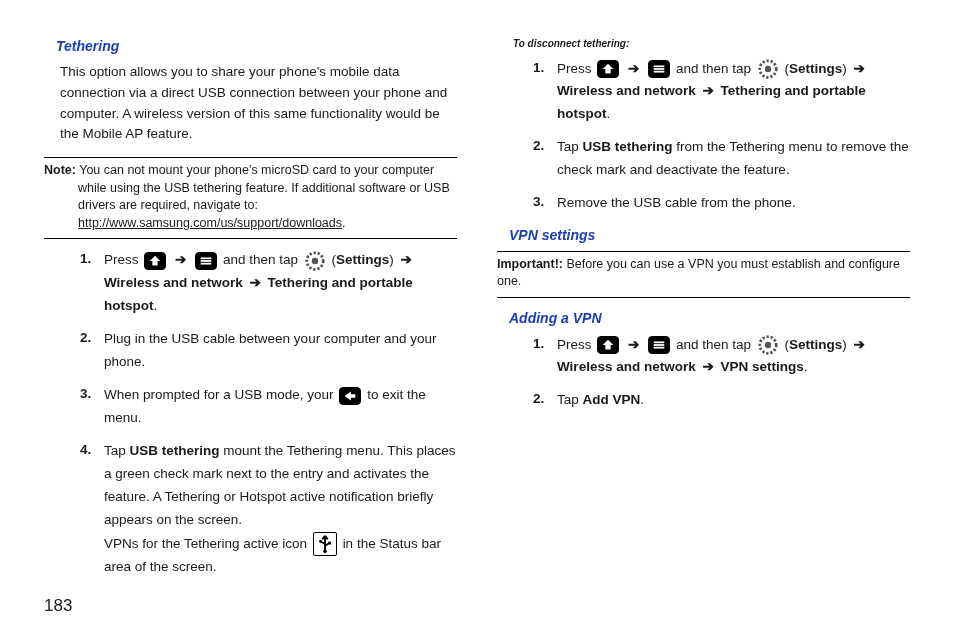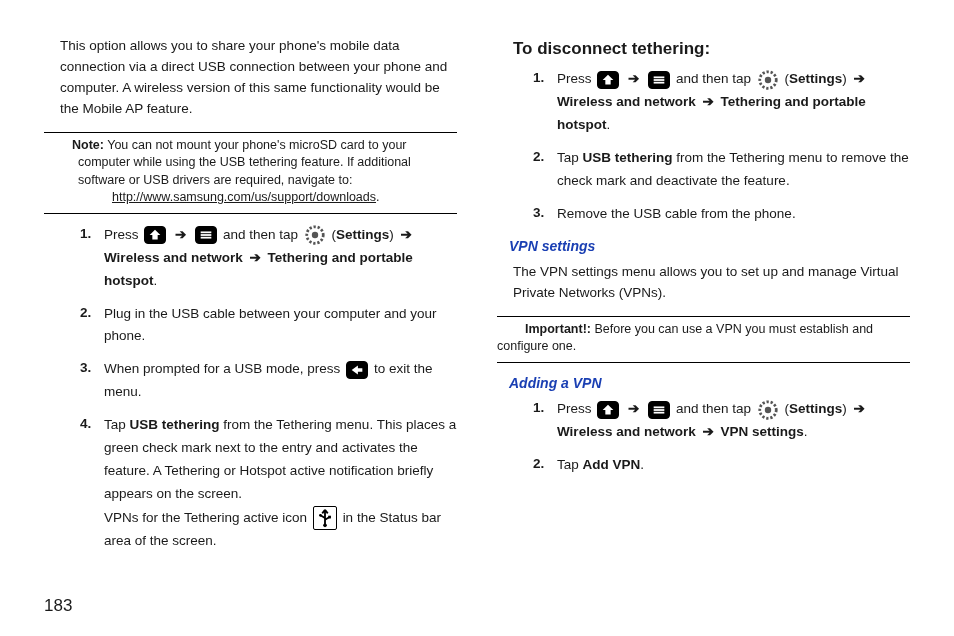--- a/index.html
+++ b/index.html
@@ -23,68 +23,69 @@
   .para { margin: 0 0 12px 16px; }
   .note-box {
     border-top: 1.5px solid #000;
     border-bottom: 1.5px solid #000;
     padding: 4px 0 6px 0;
     margin: 0 0 10px 0;
     font-size: 12.5px;
     line-height: 1.4;
   }
   .note-body { display: block; padding-left: 34px; text-indent: -34px; }
-  .note-label { font-weight: bold; margin-left: 28px; }
+  .note-label { font-weight: bold; }
   .steps { margin: 4px 0 0 0; padding-left: 0; }
   .step { display: flex; margin: 0 0 10px 36px; }
   .step-num { font-weight: bold; min-width: 24px; }
   .step-body { flex: 1; line-height: 1.7; }
   .b { font-weight: bold; }
-  .link { text-decoration: underline; margin-left: 34px; }
+  .link { text-decoration: underline; }
   .icon {
     display: inline-block;
     vertical-align: middle;
     width: 22px;
     height: 18px;
     border: 1.5px solid #000;
     border-radius: 4px;
     position: relative;
     background: #000;
     margin: 0 2px;
   }
   .icon svg { position: absolute; top: 0; left: 0; width: 100%; height: 100%; }
   .arrow { display: inline-block; padding: 0 3px; font-weight: bold; }
   .gear {
     display: inline-block;
     width: 22px; height: 22px;
     vertical-align: middle;
     margin: 0 2px;
   }
   .gear svg { width: 100%; height: 100%; }
-  .subhead { font-weight: bold; margin: 0 0 6px 16px; font-size: 17px; }
+  .subhead { font-weight: bold; margin: 0 0 6px 16px; font-size: 10px; font-style: italic; }
   .pagenum { position: absolute; left: 44px; bottom: 20px; font-size: 17px; font-family: "Arial Narrow", Arial, sans-serif; }
   .statusicon {
     display: inline-block;
     vertical-align: middle;
     width: 24px;
     height: 24px;
     border: 1.5px solid #000;
     border-radius: 2px;
     position: relative;
     margin: 0 2px;
     background: #fff;
   }
   .statusicon svg { position: absolute; inset: 0; width: 100%; height: 100%; }
 </style>
 </head>
 <body>
 
 <div class="page">
 
   <div class="col">
+    <div class="sec-title">Tethering</div>
     <div class="para">This option allows you to share your phone's mobile data connection via a direct USB connection between your phone and computer. A wireless version of this same functionality would be the Mobile AP feature.</div>
 
     <div class="note-box">
       <span class="note-body">
         <span class="note-label">Note:</span><span> You can not mount your phone's microSD card to your computer while using the USB tethering feature. If additional software or USB drivers are required, navigate to: </span><span class="link">http://www.samsung.com/us/support/downloads</span><span>.</span>
       </span>
     </div>
 
     <div class="steps">
 
@@ -115,32 +116,32 @@
       </div>
 
       <div class="step">
         <div class="step-num">2.</div>
         <div class="step-body">Plug in the USB cable between your computer and your phone.</div>
       </div>
 
       <div class="step">
         <div class="step-num">3.</div>
         <div class="step-body">
-          <span>When prompted for a USB mode, press </span>
+          <span>When prompted for a USB mode, your </span>
           <span class="icon"><svg viewBox="0 0 22 18">
                 <path d="M12 4 L5 9 L12 14 V11 H17 V7 H12 Z" fill="#fff"></path>
               </svg></span>
           <span> to exit the menu.</span>
         </div>
       </div>
 
       <div class="step">
         <div class="step-num">4.</div>
         <div class="step-body">
-          <span>Tap </span><span class="b">USB tethering</span><span> from the Tethering menu. This places a green check mark next to the entry and activates the feature. A Tethering or Hotspot active notification briefly appears on the screen.</span>
+          <span>Tap </span><span class="b">USB tethering</span><span> mount the Tethering menu. This places a green check mark next to the entry and activates the feature. A Tethering or Hotspot active notification briefly appears on the screen.</span>
           <br>
           <span>VPNs for the Tethering active icon </span>
           <span class="statusicon"><svg viewBox="0 0 24 24">
                 <path d="M12 3 V20 M12 3 L9 7 M12 3 L15 7 M12 12 L7 9 M12 14 L17 11" stroke="#000" stroke-width="2" fill="none"></path>
                 <circle cx="12" cy="20" r="2" fill="#000"></circle>
                 <circle cx="7" cy="9" r="1.5" fill="#000"></circle>
                 <rect x="15.5" y="9.5" width="3" height="3" fill="#000"></rect>
               </svg></span>
           <span> in the Status bar area of the screen.</span>
         </div>
@@ -186,21 +187,20 @@
         </div>
       </div>
 
       <div class="step">
         <div class="step-num">3.</div>
         <div class="step-body">Remove the USB cable from the phone.</div>
       </div>
     </div>
 
     <div class="sec-title" style="margin-top:4px;">VPN settings</div>
-    <div class="para">The VPN settings menu allows you to set up and manage Virtual Private Networks (VPNs).</div>
 
     <div class="note-box">
       <span class="note-label">Important!:</span><span> Before you can use a VPN you must establish and configure one.</span>
     </div>
 
     <div class="sec-title" style="margin-top:2px;">Adding a VPN</div>
 
     <div class="steps">
       <div class="step">
         <div class="step-num">1.</div>

